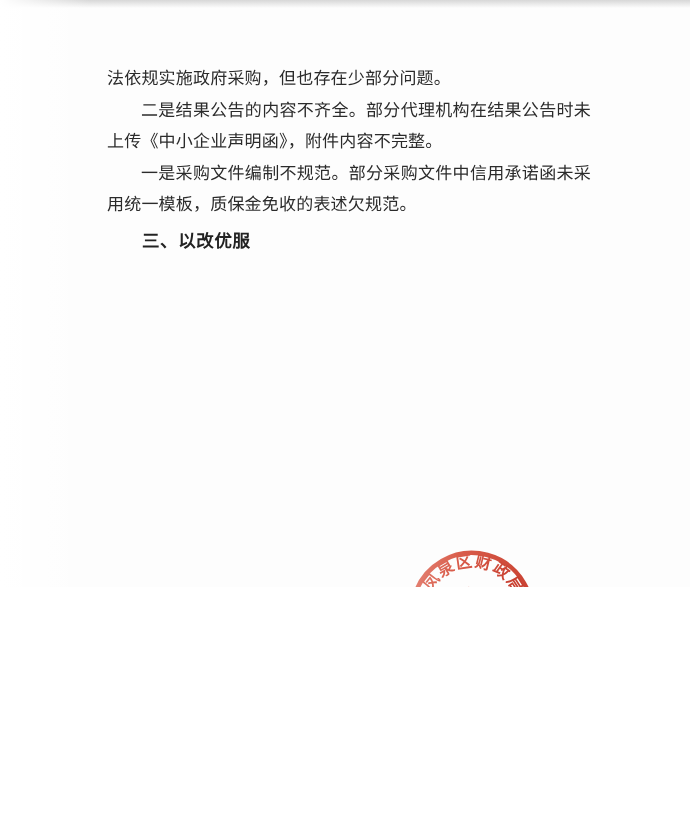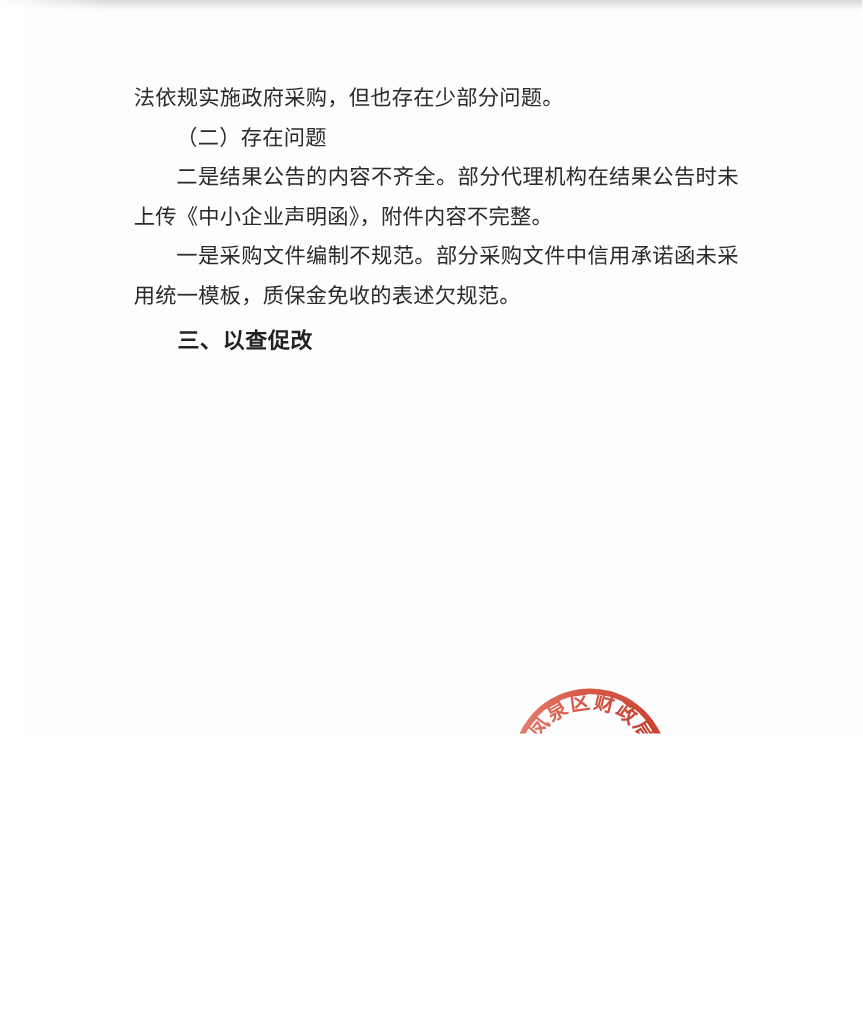--- a/index.html
+++ b/index.html
@@ -97,24 +97,23 @@
     font-weight: bold;
   }
 </style>
 </head>
 <body>
 
 <div class="page">
 
   <div class="doc-body">
     <p class="no-indent">法依规实施政府采购，但也存在少部分问题。</p>
-    <p class="subheading">（二）存在问题</p>
     <p>二是结果公告的内容不齐全。部分代理机构在结果公告时未上传《中小企业声明函》，附件内容不完整。</p>
     <p>一是采购文件编制不规范。部分采购文件中信用承诺函未采用统一模板，质保金免收的表述欠规范。</p>
-    <p class="heading">三、以查促改</p>
+    <p class="heading">三、以改优服</p>
   </div>
 
   <div class="signature-org">凤泉区财政局</div>
 
   <div class="signature-date">2023 年 6 月 29 日</div>
 
   <svg class="seal" viewBox="0 0 134 134" xmlns="http://www.w3.org/2000/svg">
     <defs>
       <linearGradient id="sealGrad" x1="0" y1="0" x2="1" y2="0.7">
         <stop offset="0" stop-color="#e98b7d"></stop>

